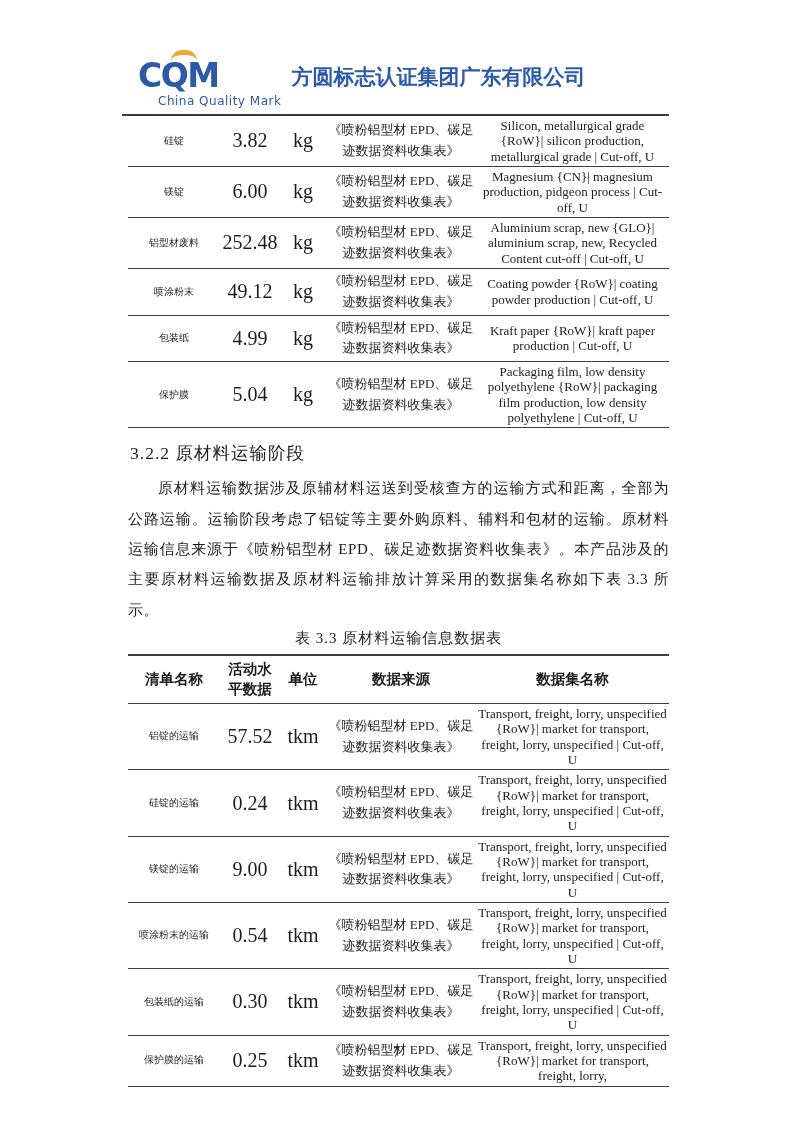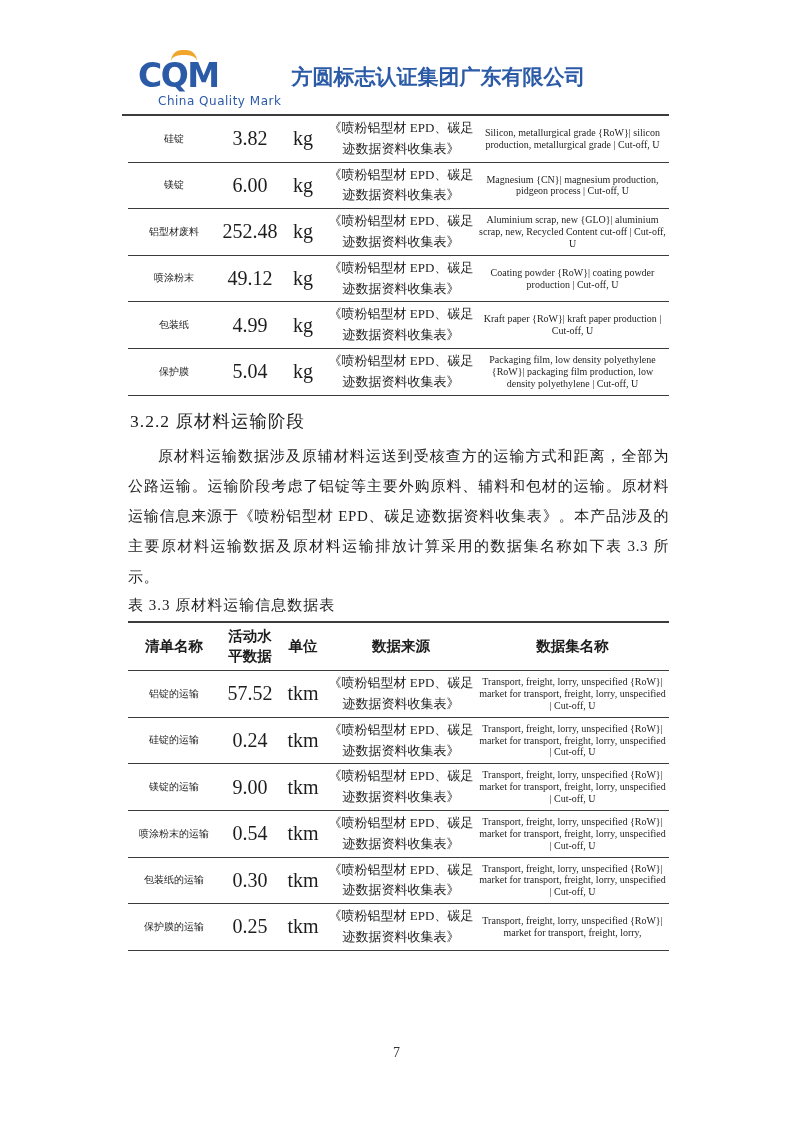--- a/index.html
+++ b/index.html
@@ -30,34 +30,34 @@
   .header-rule { border:none; border-top:2px solid #3c3c3c; margin:4px 0 0 -6px; }
   
   .data-table { width:100%; border-collapse:collapse; table-layout:fixed; }
   .data-table td, .data-table th {
     border-bottom:1px solid #3c3c3c; text-align:center; vertical-align:middle;
     padding:2px 2px; overflow:hidden;
   }
   .c-name { font-size:10px; line-height:1.45; padding:2px 4px; }
   .c-val, .c-unit { font-size:20px; }
   .c-src { font-size:13px; line-height:1.6; padding:2px 9px; }
-  .c-ds  { font-size:10px; line-height:1.18; padding:3px 1px; }
+  .c-ds  { font-size:13px; line-height:1.18; padding:3px 1px; }
   .transport-table { border-top:2px solid #3c3c3c; }
   .transport-table thead th {
     font-size:14.5px; font-weight:bold; border-bottom:1.5px solid #3c3c3c; padding:4px 1px; line-height:1.35;
   }
   .narrow-head { display:inline-block; width:3.1em; line-height:1.35; }
   .materials-table tr:last-child td, .transport-table tr:last-child td { border-bottom:1.5px solid #3c3c3c; }
   
   .section-heading { font-size:17.5px; font-weight:400; margin:13px 0 8px 2px; letter-spacing:1px; }
   .body-paragraph {
     font-size:15px; line-height:2.02; text-align:justify; text-indent:2em;
     margin:6px 0 4px 0; letter-spacing:0.6px;
   }
-  .table-caption { text-align:left; font-size:15px; margin:2px 0 6px 0; letter-spacing:1px; }
+  .table-caption { text-align:center; font-size:15px; margin:2px 0 6px 0; letter-spacing:1px; }
   .page-number { position:absolute; left:0; right:0; bottom:62px; text-align:center; font-size:14px; color:#333; }
 </style>
 </head>
 <body>
 
 <div class="page">
 
   <div class="letterhead">
     <div class="logo-mark">
       <span class="logo-arc"></span>

